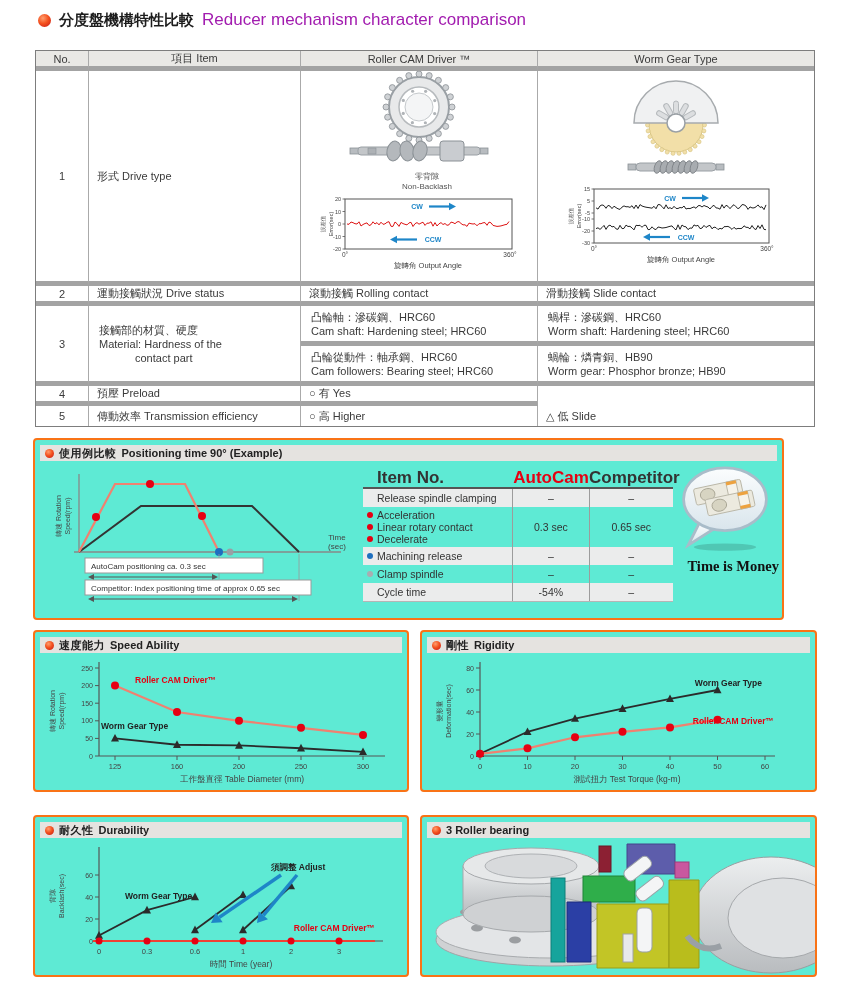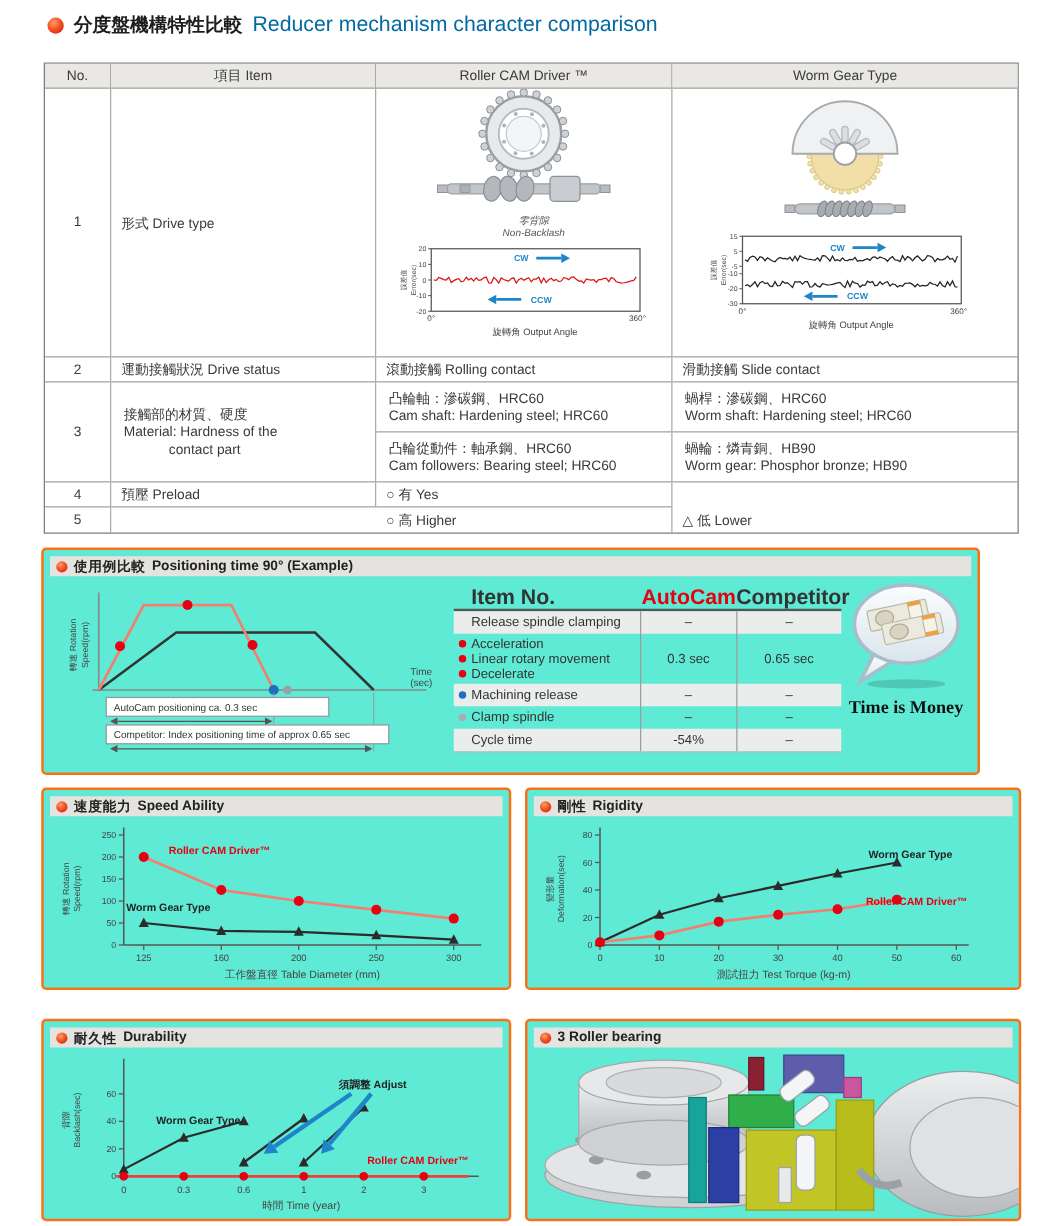--- a/index.html
+++ b/index.html
@@ -6,57 +6,57 @@
   body{position:relative;width:850px;height:981px;background:#ffffff;
        font-family:"Liberation Sans","DejaVu Sans",sans-serif;color:#3a3a3a;}
   svg{overflow:visible;display:block;}
   svg text{font-family:"Liberation Sans","DejaVu Sans",sans-serif;}
 
   
   .pagetitle{position:absolute;left:38px;top:10px;display:flex;align-items:center;gap:8px;justify-content:center;}
   .bullet{border-radius:50%;background:radial-gradient(circle at 38% 32%,#ff9d6e 0%,#f4521f 45%,#c41414 100%);flex:0 0 auto;}
   .b13{width:13px;height:13px}.b9{width:9px;height:9px}
   .t-zh{font-size:15px;font-weight:bold;color:#1d1d1d;}
-  .t-en{font-size:17px;color:#0369a1;}
+  .t-en{font-size:17px;color:#a21caf;}
 
   
   .mt{position:absolute;left:35px;top:50px;width:778px;display:grid;
       grid-template-columns:53px 212px 237px 276px;
       grid-template-rows:20px 215px 20px 40px 40px 20px 20px;
       border:1px solid #7d7d7d;background:#fff;}
-  .mt>div{border-right:1px solid #aaaaaa;border-bottom:1px solid #a3a3a3;font-size:11px;color:#3a3a3a;overflow:hidden;}
+  .mt>div{border-right:1px solid #aaaaaa;border-bottom:5px solid #a3a3a3;font-size:11px;color:#3a3a3a;overflow:hidden;}
   .mt>div.cR{border-right:none;}
   .mt>div.cB{border-bottom:none;}
   .hc{background:#e9e8e5;display:flex;align-items:center;justify-content:center;color:#333;}
   .cnum{display:flex;align-items:center;justify-content:center;}
   .clab{display:flex;align-items:center;padding-left:8px;}
   .cpad{display:flex;flex-direction:column;justify-content:center;padding-left:10px;line-height:14px;}
   .cimg{display:flex;flex-direction:column;align-items:center;justify-content:flex-start;}
-  .figcap{font-size:8px;color:#555;text-align:center;line-height:10px;margin:1px 0 1px 16px;font-style:italic;}
+  .figcap{font-size:8px;color:#555;text-align:center;line-height:10px;margin:1px 0 1px 16px;}
 
   
   .box{position:absolute;border:2px solid #f97316;border-radius:4px;background:#5eead4;}
   .hbar{position:absolute;left:5px;right:5px;top:5px;height:16px;background:#e5e3e0;
         display:flex;align-items:center;gap:5px;padding-left:5px;font-size:11px;font-weight:bold;color:#222;}
   .hbar .zh{letter-spacing:.5px;}
 
   
   .ptable{position:absolute;left:328px;top:28px;width:310px;font-size:10.5px;color:#333;border-bottom:1px solid #b5b5b5;}
   .pt-head{display:flex;align-items:center;height:19px;font-weight:bold;font-size:17px;border-bottom:2px solid #555;}
   .pt-l{width:150px;padding-left:14px;box-sizing:border-box;}
   .pt-a{width:76px;text-align:center;}
   .pt-c{width:84px;text-align:center;}
   .pt-row{display:flex;align-items:stretch;min-height:18px;}
   .pt-row .pt-l{display:flex;flex-direction:column;justify-content:center;}
   .pt-row .pt-a,.pt-row .pt-c{display:flex;align-items:center;justify-content:center;border-left:1px solid #9c9c9c;}
   .shade{background:#ebecec;}
   .blline{display:flex;align-items:center;line-height:12px;position:relative;left:-10px;}
   .bl{width:6px;height:6px;border-radius:50%;margin-right:4px;flex:0 0 auto;}
 
-  .money{position:absolute;left:644px;top:22px;width:100px;text-align:left;}
+  .money{position:absolute;left:644px;top:22px;width:100px;text-align:right;}
   .money-cap{font-family:"Liberation Serif","DejaVu Serif",serif;font-weight:bold;font-size:14.5px;color:#111;margin-top:4px;}
 </style>
 </head>
 <body>
 
 <div class="pagetitle">
   <span class="bullet b13"></span>
   <span class="t-zh">分度盤機構特性比較</span>
   <span class="t-en">Reducer mechanism character comparison</span>
 </div>
@@ -259,22 +259,23 @@
   <div class="cpad cR" style="grid-row:5;grid-column:4">
     <div>蝸輪：燐青銅、HB90</div>
       <div>Worm gear: Phosphor bronze; HB90</div>
   </div>
 
   <div class="cnum" style="grid-row:6;grid-column:1">4</div>
   <div class="clab" style="grid-row:6;grid-column:2">預壓 Preload</div>
   <div class="clab" style="grid-row:6;grid-column:3">○ 有 Yes</div>
 
   <div class="cnum cB" style="grid-row:7;grid-column:1">5</div>
+  <div class="clab cB" style="grid-row:7;grid-column:2">傳動效率 Transmission efficiency</div>
   <div class="clab cB" style="grid-row:7;grid-column:3">○ 高 Higher</div>
-  <div class="clab cR cB" style="grid-row:7;grid-column:4">△ 低 Lower</div>
+  <div class="clab cR cB" style="grid-row:7;grid-column:4">△ 低 Slide</div>
 </div>
 
 <div class="box" style="left:33px;top:438px;width:747px;height:178px">
   <div class="hbar">
     <span class="bullet b9"></span>
     <span class="zh">使用例比較</span>
     <span>Positioning time 90° (Example)</span>
   </div>
   <svg id="svg-pos" width="302" height="148" viewBox="0 0 302 148" style="position:absolute;left:14px;top:26px">
       <line x1="30" y1="8" x2="30" y2="86" stroke="#888" stroke-width="1.3"></line>
@@ -320,21 +321,21 @@
       <div class="pt-c">–</div>
     </div>
     <div class="pt-row" style="min-height:40px">
       <div class="pt-l">
         <div class="blline">
             <span class="bl" style="background:#e60012"></span>
             <span>Acceleration</span>
           </div>
         <div class="blline">
             <span class="bl" style="background:#e60012"></span>
-            <span>Linear rotary movement</span>
+            <span>Linear rotary contact</span>
           </div>
         <div class="blline">
             <span class="bl" style="background:#e60012"></span>
             <span>Decelerate</span>
           </div>
       </div>
       <div class="pt-a">0.3 sec</div>
       <div class="pt-c">0.65 sec</div>
     </div>
     <div class="pt-row shade">

